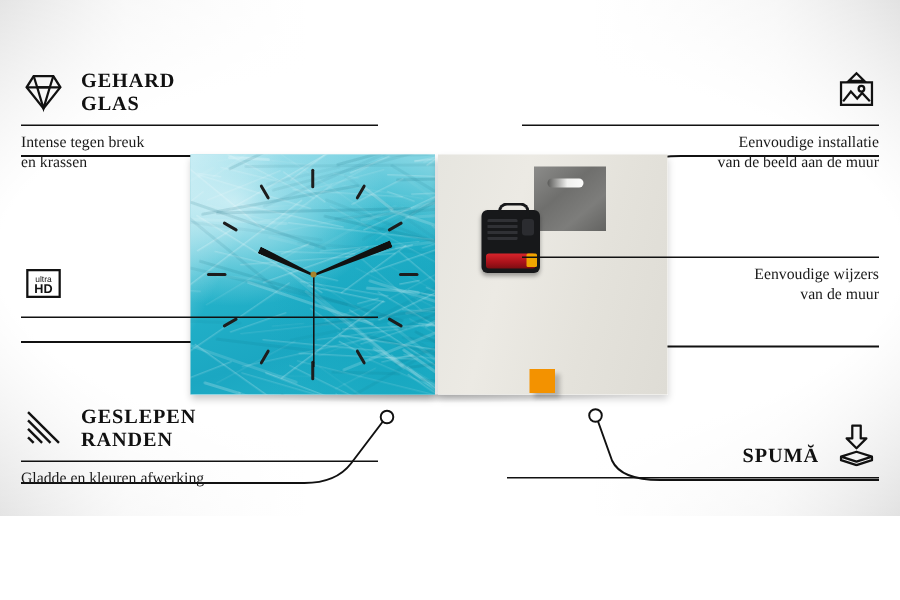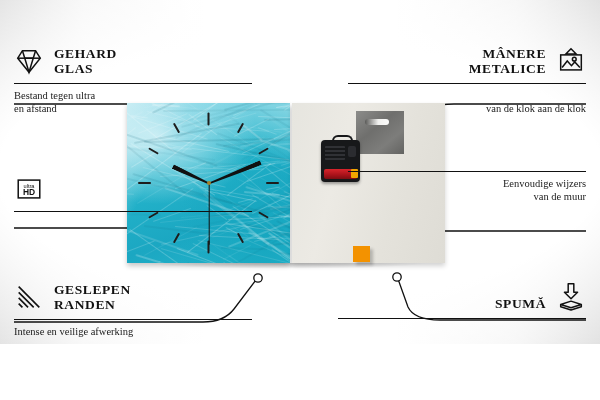--- a/index.html
+++ b/index.html
@@ -65,21 +65,21 @@
   .icon{width:30px;height:30px;flex:0 0 30px;display:block;}
   .title{font-size:13.5px;letter-spacing:.6px;color:#111;line-height:15px;font-weight:bold;
     text-transform:uppercase;}
   .feat.right .title{text-align:right;}
   .rule{height:1px;background:#111;width:100%;margin:1px 0 5px;}
   .desc{font-size:10.5px;line-height:13px;color:#1a1a1a;}
   .feat.right .desc{text-align:right;}
 
   .f-glas{left:14px;top:40px;}
   .f-print{left:14px;top:168px;}
-  .f-randen{left:14px;top:276px;}
+  .f-randen{left:14px;top:264px;}
   .f-manere{right:14px;top:40px;width:238px;}
   .f-mecanism{right:14px;top:170px;width:238px;}
   .f-distantier{right:14px;top:275px;width:248px;}
   .feat.right{position:absolute;}
 
   svg.lead{position:absolute;left:0;top:0;width:600px;height:400px;pointer-events:none;}
 </style>
 </head>
 <body>
 
@@ -346,22 +346,22 @@
             </g>
           </svg>
       </span>
       <span class="title">
         <span>GEHARD</span><br>
         <span>GLAS</span>
       </span>
     </div>
     <div class="rule"></div>
     <div class="desc">
-      <span>Bestand tegen ultra</span><br>
-      <span>en afstand</span>
+      <span>Intense tegen breuk</span><br>
+      <span>en krassen</span>
     </div>
   </div>
 
   <div class="feat f-print">
     <div class="head">
       <span class="icon">
         <svg viewBox="0 0 32 32" width="30" height="30">
           <rect x="4.5" y="6.5" width="23" height="19" fill="none" stroke="#111" stroke-width="1.6"></rect>
           <text x="16" y="14.6" font-family="Liberation Sans, sans-serif" font-size="6" text-anchor="middle" fill="#111">ultra</text>
           <text x="16" y="22.6" font-family="Liberation Sans, sans-serif" font-size="9" font-weight="bold" text-anchor="middle" fill="#111">HD</text>
@@ -383,45 +383,41 @@
         </g>
           </svg>
       </span>
       <span class="title">
         <span>GESLEPEN</span><br>
         <span>RANDEN</span>
       </span>
     </div>
     <div class="rule"></div>
     <div class="desc">
-      <span>Intense en veilige afwerking</span>
+      <span>Gladde en kleuren afwerking</span>
     </div>
   </div>
 
   <div class="feat right f-manere">
     <div class="head">
       <span class="icon">
         <svg viewBox="0 0 32 32" width="30" height="30">
             <g fill="none" stroke="#111" stroke-width="1.6">
           <path d="M16 3 L10.5 8.5 H21.5 Z"></path>
           <rect x="5" y="9.5" width="22" height="16"></rect>
           <path d="M6.5 23 L12 16 L16.5 21 L20 17 L25.5 23"></path>
           <circle cx="19.5" cy="14" r="2"></circle>
             </g>
           </svg>
       </span>
-      <span class="title">
-        <span>MÂNERE</span><br>
-        <span>METALICE</span>
-      </span>
     </div>
     <div class="rule"></div>
     <div class="desc">
-      <br>
-      <span>van de klok aan de klok</span>
+      <span>Eenvoudige installatie</span><br>
+      <span>van de beeld aan de muur</span>
     </div>
   </div>
 
   <div class="feat right f-mecanism">
     <div class="rule"></div>
     <div class="desc">
       <span>Eenvoudige wijzers</span><br>
       <span>van de muur</span>
     </div>
   </div>

